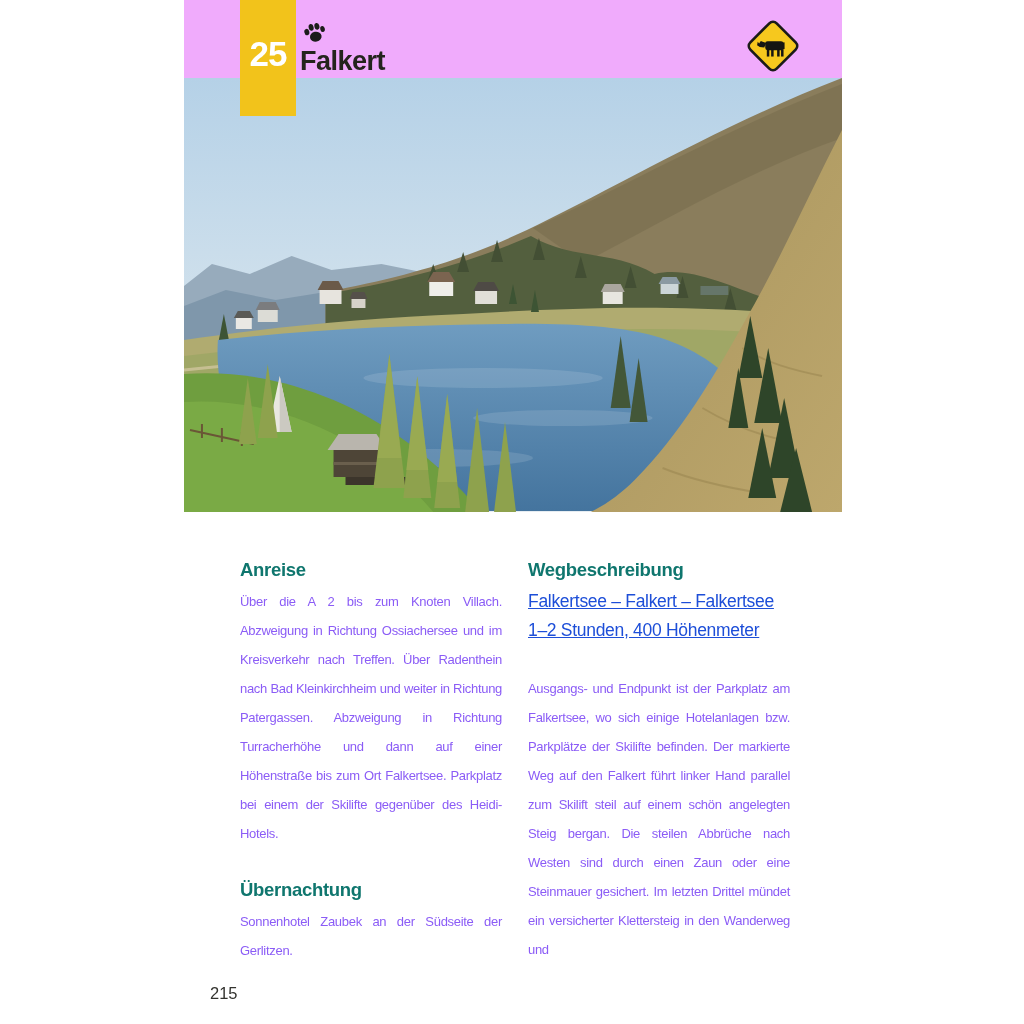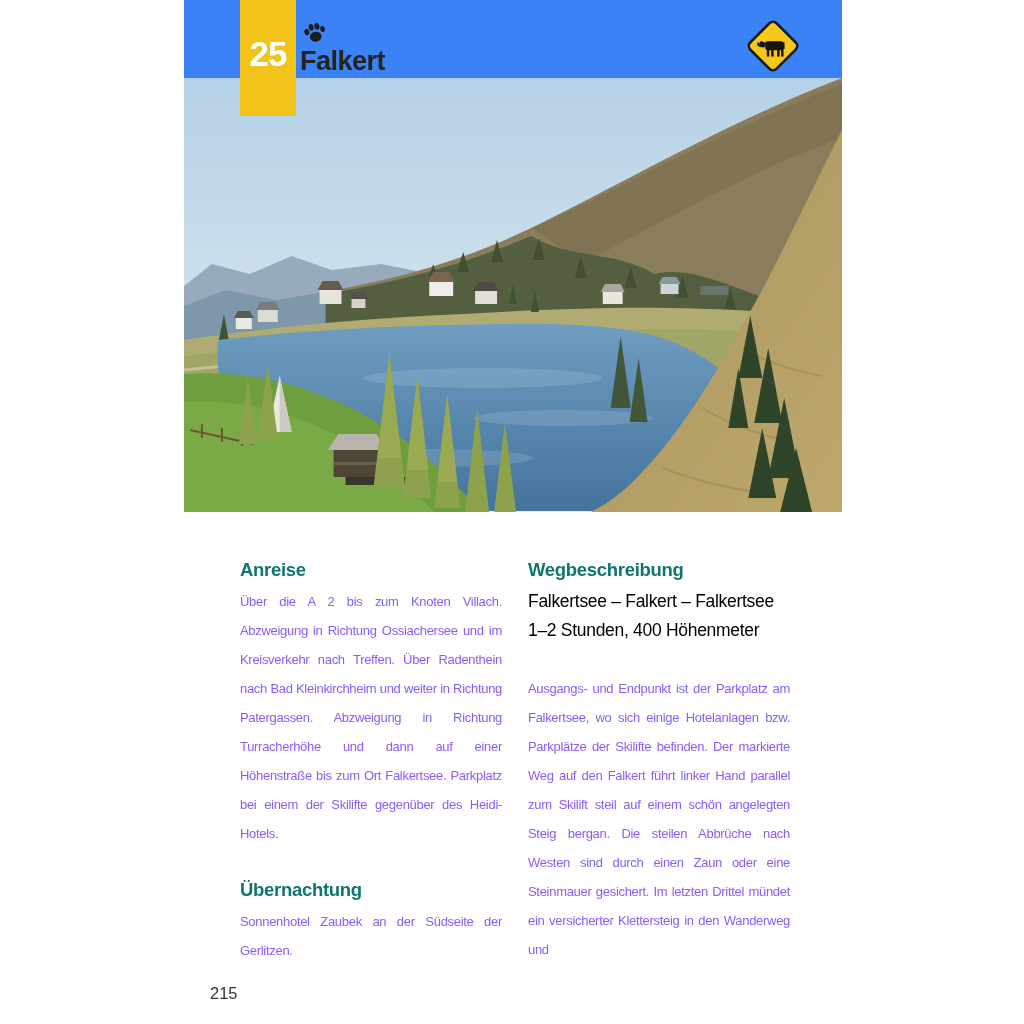--- a/index.html
+++ b/index.html
@@ -2,21 +2,21 @@
 <html lang="de"><head>
 <meta charset="utf-8">
 <style>
   * { margin:0; padding:0; box-sizing:border-box; }
   html,body { width:1024px; height:1024px; background:#ffffff;
     font-family:"Liberation Sans", sans-serif; }
   .book-page { position:absolute; left:0; top:0; width:1024px; height:1024px; background:#fff; }
   .content { position:absolute; left:184px; top:0; width:658px; height:1024px; }
 
   
-  .header-band { position:relative; width:658px; height:78px; background:#3b82f6; }
+  .header-band { position:relative; width:658px; height:78px; background:#f0abfc; }
   .tour-box { position:absolute; left:56px; top:0; width:56px; height:116px;
     background:#f2c31b; z-index:3; }
   .tour-number { position:absolute; left:0; top:34px; width:100%; text-align:center;
     font-size:35px; font-weight:bold; color:#ffffff; letter-spacing:-1px; }
   .paw { position:absolute; left:118px; top:20px; width:26px; height:26px; }
   .page-title { position:absolute; left:116px; top:46px; font-size:27px; font-weight:bold;
     color:#24241d; letter-spacing:-0.5px; }
   .warn-sign { position:absolute; right:38px; top:15px; width:62px; height:62px; }
 
   
@@ -24,21 +24,21 @@
   .photo svg { display:block; }
 
   
   .columns { display:flex; margin-top:46px; padding-left:56px; width:658px; }
   .col { width:262px; }
   .col-gap { width:26px; flex:0 0 26px; }
   .sec-heading { font-size:18.5px; font-weight:bold; color:#0f766e; line-height:24px;
     margin-bottom:5px; letter-spacing:-0.3px; }
   .body-text { font-size:13px; line-height:29px; color:#8b5cf6; text-align:justify;
     letter-spacing:-0.3px; hyphens:auto; }
-  .body-line { font-size:17.5px; line-height:29px; color:#000000; letter-spacing:-0.3px; }
+  .body-line { font-size:17.5px; line-height:29px; color:#1d4ed8; letter-spacing:-0.3px;text-decoration:underline; }
   .sec + .sec { margin-top:30px; }
   .para-after-lines { margin-top:29px; }
 
   
   .page-number { position:absolute; left:26px; top:984px; font-size:16.5px; color:#33332f; }
 </style>
 </head>
 <body>
 
 <div class="book-page">

